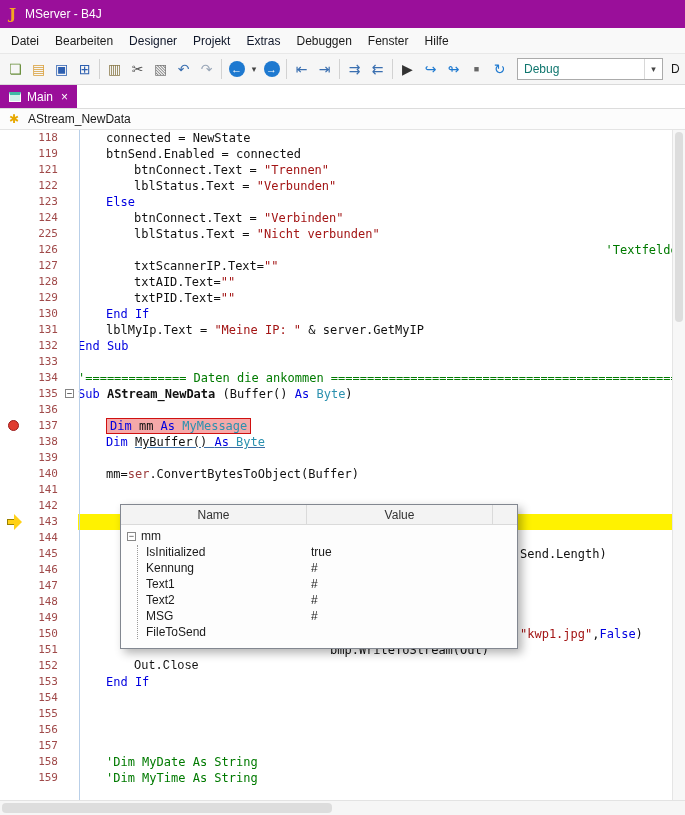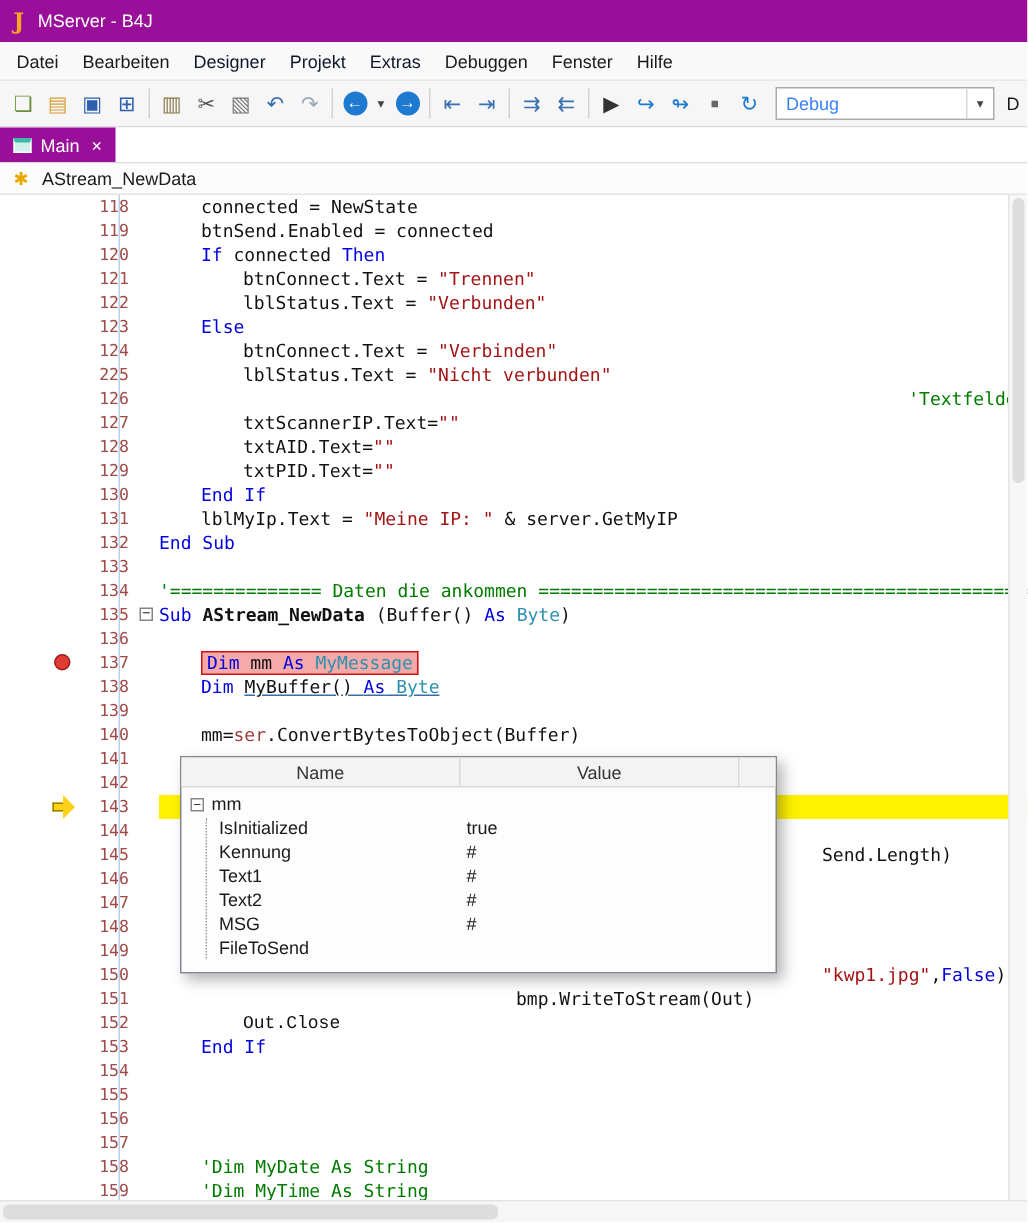--- a/index.html
+++ b/index.html
@@ -27,36 +27,36 @@
 
   
   .toolbar{height:31px;background:#F6F6F6;border-bottom:1px solid #DADADA;display:flex;align-items:center;padding:0 4px;overflow:hidden;}
   .tb-btn{width:23px;height:24px;display:inline-flex;align-items:center;justify-content:center;flex:none;}
   .tb-glyph{font-size:14px;line-height:1;}
   .tb-glyph.circle{width:16px;height:16px;border-radius:50%;background:#1E79D0;color:#fff !important;font-size:11px;display:inline-flex;align-items:center;justify-content:center;}
   .tb-glyph.small{font-size:9px;}
   .tb-btn.narrow{width:12px;}
   .tb-sep{width:1px;height:20px;background:#D2D2D2;margin:0 3px;flex:none;}
   .combo{display:inline-flex;align-items:center;height:22px;background:#fff;border:1px solid #ABABAB;width:146px;margin-left:6px;flex:none;}
-  .combo-text{flex:1;padding:0 6px;color:#3b82f6;}
+  .combo-text{flex:1;padding:0 6px;color:#0f766e;}
   .combo-arrow{width:18px;height:100%;border-left:1px solid #D8D8D8;display:flex;align-items:center;justify-content:center;font-size:9px;color:#444;}
   .clipped-config{margin-left:8px;width:12px;overflow:hidden;white-space:nowrap;flex:none;}
 
   
   .tabbar{height:24px;background:#fff;border-bottom:1px solid #DCDCDC;display:flex;align-items:stretch;}
   .tab{background:var(--titlebar-bg);color:#fff;display:inline-flex;align-items:center;gap:6px;padding:0 9px;font-size:12px;}
   .form-icon{width:12px;height:10px;background:#CFEFEA;border:1px solid #FFFFFF;border-top:3px solid #3FB9A5;display:inline-block;}
   .tab-close{font-size:12px;line-height:1;margin-left:2px;}
 
   
   .crumbbar{height:21px;background:#FCFCFC;border-bottom:1px solid #E4E4E4;display:flex;align-items:center;padding:0 9px;gap:9px;}
   .crumb-icon{color:#E7A800;font-size:12px;line-height:1;}
 
   
-  .editor{position:relative;height:670px;background:#fff;font-family:"DejaVu Sans Mono",monospace;font-size:12px;overflow:hidden;padding-left:28px;}
+  .editor{position:relative;height:670px;background:#fff;font-family:"DejaVu Sans Mono",monospace;font-size:12px;overflow:hidden;}
   .code-row{display:flex;height:16px;line-height:16px;white-space:pre;}
   .gut{width:28px;flex:none;position:relative;}
   .bp-dot{position:absolute;left:8px;top:2px;width:11px;height:11px;border-radius:50%;background:#E03C31;border:1px solid #9B1C1C;}
   .exec-arrow{position:absolute;left:7px;top:5px;width:7px;height:6px;background:#FFD117;border-top:1px solid #9A8000;border-bottom:1px solid #9A8000;border-left:1px solid #9A8000;}
   .exec-arrow::after{content:"";position:absolute;left:6px;top:-6px;border-top:8px solid transparent;border-bottom:8px solid transparent;border-left:8px solid #FFD117;}
   .lnum{width:36px;flex:none;text-align:right;padding-right:6px;color:var(--line-number);font-size:11px;}
   .fold{width:14px;flex:none;position:relative;}
   .fold-box{position:absolute;left:1px;top:3px;width:9px;height:9px;border:1px solid #848484;background:#fff;font-size:9px;line-height:7px;text-align:center;color:#333;}
   .code-text{flex:1;}
   .row-cur .code-text{background:#FFF200;}
@@ -199,21 +199,20 @@
   <div class="crumbbar">
     <span class="crumb-icon">✱</span>
     <span>AStream_NewData</span>
   </div>
 
   <div class="editor">
     <div class="vguide"></div>
     <div>
         <div class="code-row"><div class="gut"></div><div class="lnum">118</div><div class="fold"></div><div class="code-text" style="padding-left: 28px;"><span class="seg-p">connected = NewState</span></div></div>
         <div class="code-row"><div class="gut"></div><div class="lnum">119</div><div class="fold"></div><div class="code-text" style="padding-left: 28px;"><span class="seg-p">btnSend.Enabled = connected</span></div></div>
-        <div class="code-row"><div class="gut"></div><div class="lnum">120</div><div class="fold"></div><div class="code-text" style="padding-left: 28px;"><span class="seg-k">If</span><span class="seg-p"> connected </span><span class="seg-k">Then</span></div></div>
         <div class="code-row"><div class="gut"></div><div class="lnum">121</div><div class="fold"></div><div class="code-text" style="padding-left: 56px;"><span class="seg-p">btnConnect.Text = </span><span class="seg-s">"Trennen"</span></div></div>
         <div class="code-row"><div class="gut"></div><div class="lnum">122</div><div class="fold"></div><div class="code-text" style="padding-left: 56px;"><span class="seg-p">lblStatus.Text = </span><span class="seg-s">"Verbunden"</span></div></div>
         <div class="code-row"><div class="gut"></div><div class="lnum">123</div><div class="fold"></div><div class="code-text" style="padding-left: 28px;"><span class="seg-k">Else</span></div></div>
         <div class="code-row"><div class="gut"></div><div class="lnum">124</div><div class="fold"></div><div class="code-text" style="padding-left: 56px;"><span class="seg-p">btnConnect.Text = </span><span class="seg-s">"Verbinden"</span></div></div>
         <div class="code-row"><div class="gut"></div><div class="lnum">225</div><div class="fold"></div><div class="code-text" style="padding-left: 56px;"><span class="seg-p">lblStatus.Text = </span><span class="seg-s">"Nicht verbunden"</span></div></div>
         <div class="code-row"><div class="gut"></div><div class="lnum">126</div><div class="fold"></div><div class="code-text" style="padding-left: 56px; text-align: right;"><span class="seg-c">'Textfelder</span></div></div>
         <div class="code-row"><div class="gut"></div><div class="lnum">127</div><div class="fold"></div><div class="code-text" style="padding-left: 56px;"><span class="seg-p">txtScannerIP.Text=</span><span class="seg-s">""</span></div></div>
         <div class="code-row"><div class="gut"></div><div class="lnum">128</div><div class="fold"></div><div class="code-text" style="padding-left: 56px;"><span class="seg-p">txtAID.Text=</span><span class="seg-s">""</span></div></div>
         <div class="code-row"><div class="gut"></div><div class="lnum">129</div><div class="fold"></div><div class="code-text" style="padding-left: 56px;"><span class="seg-p">txtPID.Text=</span><span class="seg-s">""</span></div></div>
         <div class="code-row"><div class="gut"></div><div class="lnum">130</div><div class="fold"></div><div class="code-text" style="padding-left: 28px;"><span class="seg-k">End If</span></div></div>

